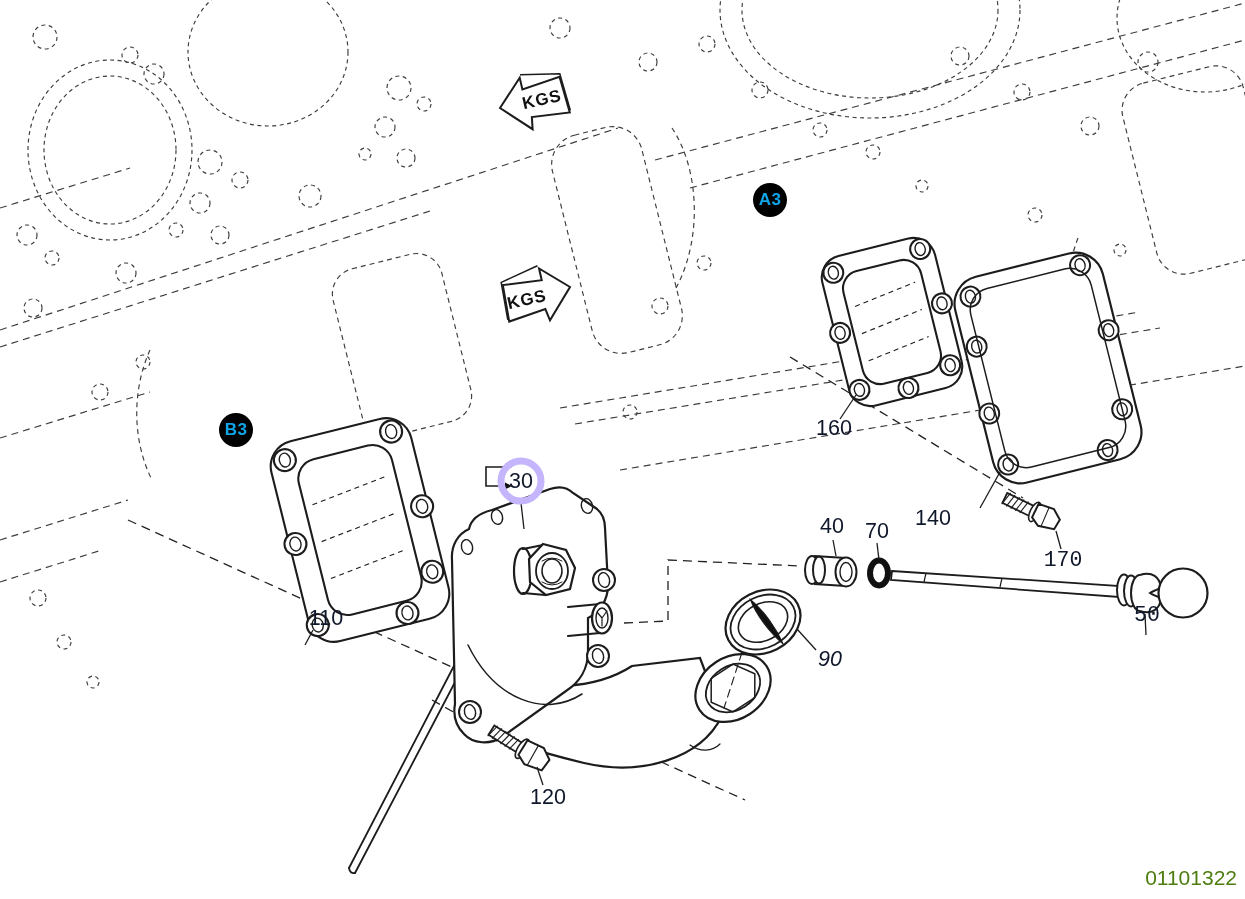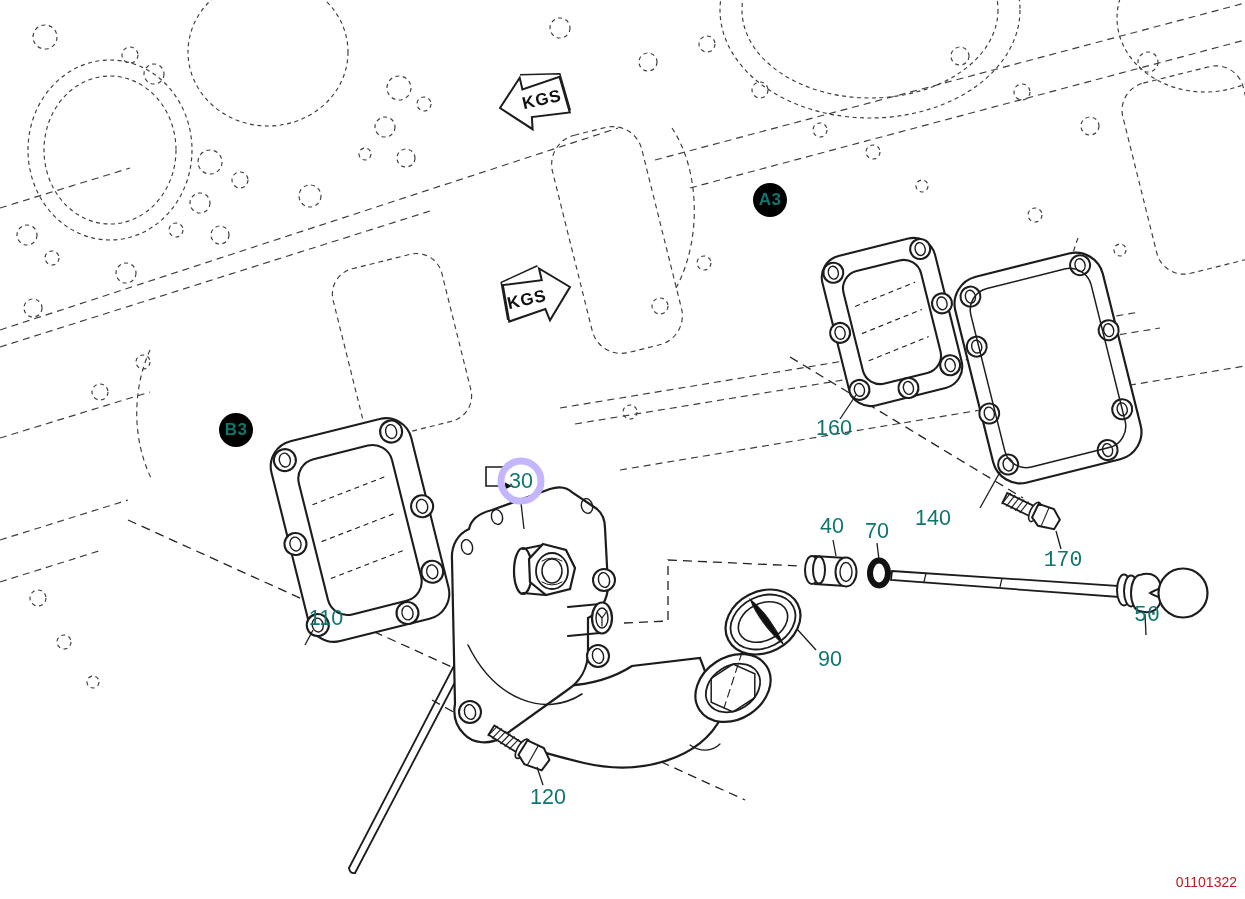--- a/index.html
+++ b/index.html
@@ -1,29 +1,29 @@
 <!DOCTYPE html>
 <html><head>
 <meta charset="utf-8">
 <style>
   html,body{margin:0;padding:0;background:#fff;}
   .stage{position:relative;width:1245px;height:899px;background:#fff;overflow:hidden;
          font-family:"Liberation Sans",sans-serif;}
   .stage svg{position:absolute;left:0;top:0;}
-  .callout{position:absolute;transform:translate(-50%,-50%);color:#0f766e;
+  .callout{position:absolute;transform:translate(-50%,-50%);color:#0f172a;
            font-size:21.5px;line-height:1;white-space:nowrap;cursor:pointer;}
   .hl-ring{position:absolute;width:33px;height:33px;border:7px solid #c4b5fd;border-radius:50%;
            transform:translate(-50%,-50%);display:flex;align-items:center;justify-content:center;}
   .hl-ring .callout{position:static;transform:none;}
-  .badge{position:absolute;width:34px;height:34px;border-radius:50%;background:#000;color:#0f766e;
+  .badge{position:absolute;width:34px;height:34px;border-radius:50%;background:#000;color:#0ea5e9;
          font-weight:bold;font-size:17px;display:flex;align-items:center;justify-content:center;
          transform:translate(-50%,-50%);letter-spacing:0.5px;cursor:pointer;}
   .kgs{position:absolute;transform:translate(-50%,-50%) rotate(-13deg);color:#111;
        font-weight:bold;font-size:17px;letter-spacing:1px;}
-  .docnum{position:absolute;right:8px;top:866px;color:#b91c1c;font-size:14px;margin-top:8px;}
+  .docnum{position:absolute;right:8px;top:866px;color:#4d7c0f;font-size:21px;}
 </style>
 </head>
 <body>
 
 <div class="stage">
 
 <svg width="1245" height="899" viewBox="0 0 1245 899">
 
   <g fill="none" stroke="#3c3c3c" stroke-width="1.15">
     <g stroke-dasharray="7 5">
@@ -337,21 +337,21 @@
     <polygon points="505,482.5 512,486 505,489.5" fill="#111" stroke="none"></polygon>
   </g>
 </svg>
 
 <div class="hl-ring" style="left:521px;top:481px;">
   <span class="callout">30</span>
 </div>
 <span class="callout" style="left:832px;top:527px;">40</span>
 <span class="callout" style="left:1147px;top:616px;font-family:Liberation Mono, monospace;">50</span>
 <span class="callout" style="left:877px;top:532px;text-align:center;">70</span>
-<span class="callout" style="left:830px;top:660px;">90</span>
+<span class="callout" style="left:830px;top:660px;font-style:italic;">90</span>
 <span class="callout" style="left:303px;top:619px;margin-left:23px;">110</span>
 <span class="callout" style="left:548px;top:798px;text-align:center;">120</span>
 <span class="callout" style="left:933px;top:519px;">140</span>
 <span class="callout" style="left:834px;top:429px;">160</span>
 <span class="callout" style="left:1063px;top:561px;font-family:Liberation Mono, monospace;">170</span>
 
 <div class="badge" style="left:770px;top:200px;">A3</div>
 <div class="badge" style="left:216px;top:430px;margin-left:20px;">B3</div>
 
 <span class="kgs" style="left:542px;top:100px;">KGS</span>

